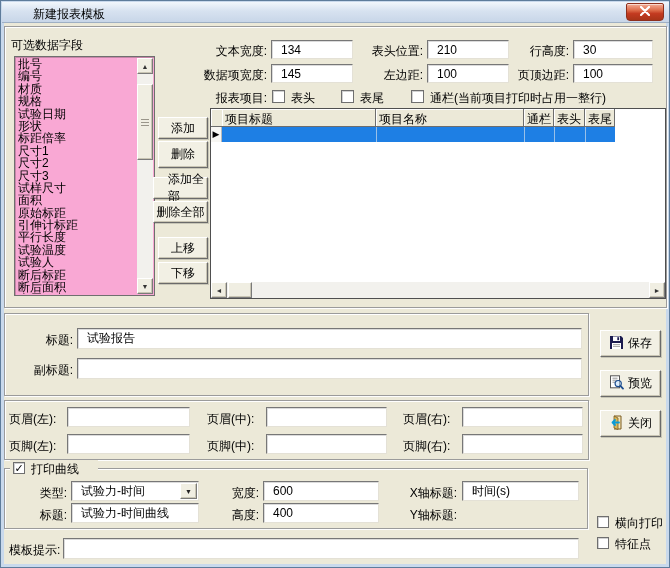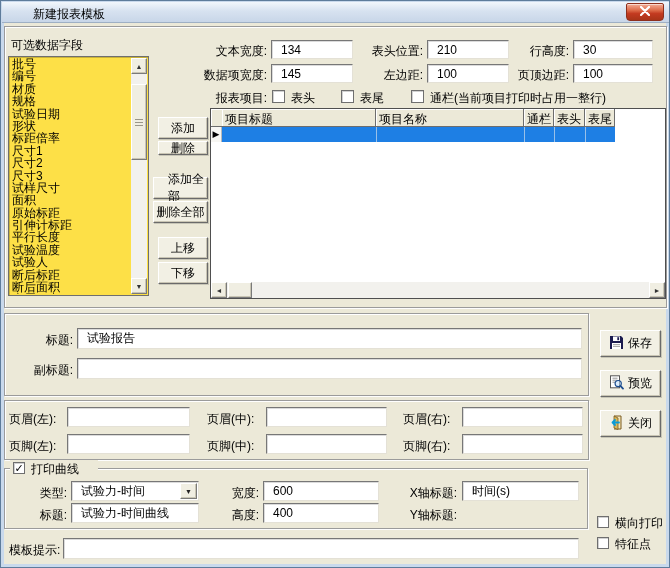--- a/index.html
+++ b/index.html
@@ -20,21 +20,21 @@
   .inp{position:absolute;background:#fff;border:1px solid;border-color:#777 #e4e1d6 #e4e1d6 #777;
        box-shadow:inset 1px 1px 0 rgba(0,0,0,.14);font:12px "Liberation Sans","DejaVu Sans",sans-serif;
        padding:1px 9px;outline:none;color:#000;}
   .btn{position:absolute;background:#F2F0E4;border:1px solid;border-color:#fff #6a6a6a #6a6a6a #fff;
        box-shadow:inset -1px -1px 0 #c9c5b4,1px 1px 0 rgba(0,0,0,.15);
        font:12px "Liberation Sans","DejaVu Sans",sans-serif;display:flex;align-items:center;
        justify-content:center;cursor:pointer;gap:4px;}
   .cb{position:absolute;width:13px;height:13px;background:#fff;border:1px solid #6f6f6f;
       box-shadow:inset 1px 1px 0 rgba(0,0,0,.18);display:flex;align-items:center;justify-content:center;
       font-size:11px;font-weight:bold;cursor:pointer;}
-  .listbox{position:absolute;left:7px;top:55px;width:141px;height:240px;background:#fde047;
+  .listbox{position:absolute;left:13px;top:55px;width:141px;height:240px;background:#f9a8d4;
       border:1px solid #6f6f6f;box-shadow:inset 1px 1px 0 rgba(0,0,0,.2);overflow:hidden;}
   .list-inner{position:absolute;left:3px;top:1px;right:18px;bottom:1px;overflow:hidden;line-height:12.4px;}
   .li{height:12.4px;white-space:nowrap;cursor:default;}
   .vsb{position:absolute;top:1px;right:1px;width:16px;height:236px;background:#F2F1ED;}
   .sbtn{position:absolute;width:16px;height:16px;background:#F0EEE2;border:1px solid;
       border-color:#fff #7a7a7a #7a7a7a #fff;box-shadow:inset -1px -1px 0 #c9c5b4;
       display:flex;align-items:center;justify-content:center;font-size:7px;color:#333;cursor:pointer;}
   .thumb{position:absolute;left:0;width:16px;background:#F0EEE2;border:1px solid;
       border-color:#fff #7a7a7a #7a7a7a #fff;box-shadow:inset -1px -1px 0 #c9c5b4;cursor:grab;}
   .grip{position:absolute;left:3px;right:3px;top:50%;height:1px;background:#9a968a;box-shadow:0 -3px 0 #9a968a,0 3px 0 #9a968a;}
@@ -104,21 +104,21 @@
         </div>
       <div class="sbtn" style="bottom:0;left:0;">
           <span>▼</span>
         </div>
     </div>
   </div>
 
   <div class="btn" style="left:157px;top:116px;width:50px;height:22px;">
       <span>添加</span>
     </div>
-  <div class="btn" style="left:157px;top:140px;width:50px;height:14px;">
+  <div class="btn" style="left:157px;top:140px;width:50px;height:27px;">
       <span>删除</span>
     </div>
   <div class="btn" style="left:152px;top:176px;width:55px;height:22px;padding-left:14px;">
       <span>添加全部</span>
     </div>
   <div class="btn" style="left:152px;top:200px;width:55px;height:22px;">
       <span>删除全部</span>
     </div>
   <div class="btn" style="left:157px;top:236px;width:50px;height:22px;">
       <span>上移</span>

